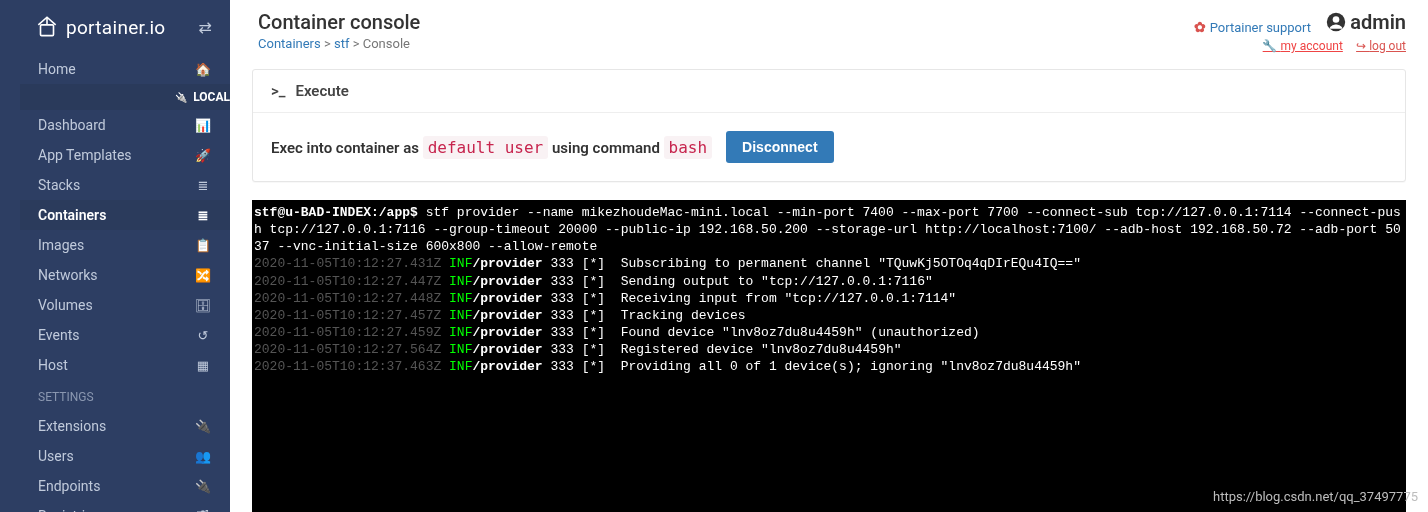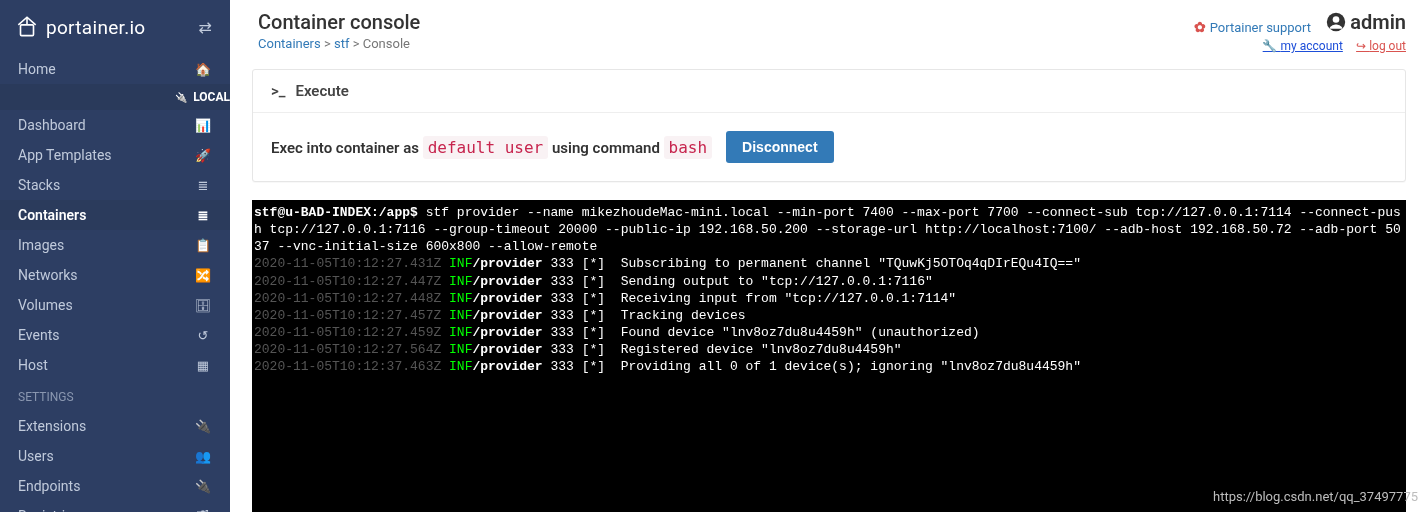--- a/index.html
+++ b/index.html
@@ -1,18 +1,18 @@
 <!DOCTYPE html>
 <html><head>
 <meta charset="utf-8">
 <style>
 * { margin: 0; padding: 0; box-sizing: border-box; }
 body { font-family: -apple-system, BlinkMacSystemFont, "Segoe UI", Roboto, sans-serif; font-size: 14px; color: #333; background: #fff; width: 1428px; height: 512px; overflow: hidden; position: relative; }
 .app { display: flex; height: 100%; }
-.sidebar { width: 230px; background: #2d3e63; color: #c0cadb; flex-shrink: 0; display: flex; flex-direction: column; }
+.sidebar { width: 230px; background: #2d3e63; color: #c0cadb; flex-shrink: 0; display: flex; flex-direction: column; padding-left: 20px; }
 .logo-row { display: flex; align-items: center; justify-content: space-between; padding: 14px 18px 14px 14px; }
 .logo { display: flex; align-items: center; font-size: 19px; font-weight: 400; color: #fff; letter-spacing: 0.3px; }
 .logo svg { margin-right: 6px; }
 .toggle { color: #c0cadb; cursor: pointer; font-size: 16px; }
 .nav { list-style: none; }
 .nav li { display: flex; align-items: center; justify-content: space-between; padding: 7px 18px; cursor: pointer; color: #c0cadb; font-size: 14px; }
 .nav li.active { background: #2b3b5c; color: #fff; font-weight: 600; }
 .nav li.section-label { justify-content: flex-end; background: #2a3a5b; font-weight: 700; font-size: 12px; color: #fff; cursor: default; padding: 6px 0; }
 .nav li.settings-header { color: #8a97b0; font-size: 12px; cursor: default; padding-top: 10px; }
 .nav .nav-icon { width: 18px; text-align: center; font-size: 13px; }
@@ -22,21 +22,21 @@
 .page-title { font-size: 20px; font-weight: 500; color: #333; }
 .breadcrumb { font-size: 13px; color: #777; margin-top: 2px; }
 .breadcrumb a { color: #337ab7; text-decoration: none; }
 .header-right { text-align: right; font-size: 13px; }
 .support { color: #337ab7; text-decoration: none; display: inline-flex; align-items: center; gap: 4px; }
 .support .life { color: #d9534f; font-weight: bold; font-size: 14px; }
 .user-badge { display: inline-flex; align-items: center; gap: 4px; margin-left: 12px; font-size: 20px; font-weight: 600; color: #333; }
 .user-badge svg { width: 20px; height: 20px; }
 .sublinks { margin-top: 3px; }
 .sublinks a { text-decoration: underline; margin-left: 10px; font-size: 12px; }
-.sublinks .acct { color: #1d4ed8; }
+.sublinks .acct { color: #ef4444; }
 .sublinks .logout { color: #d9534f; }
 .content { padding: 10px 22px 0 22px; display: flex; flex-direction: column; min-height: 0; flex: 1; }
 .panel { background: #fff; border: 1px solid #e6e6e6; border-radius: 3px; box-shadow: 0 1px 1px rgba(0,0,0,0.03); margin-bottom: 18px; }
 .panel-header { padding: 12px 18px; font-weight: 600; font-size: 15px; color: #444; display: flex; align-items: center; gap: 10px; border-bottom: 1px solid #eee; }
 .panel-body { padding: 18px; display: flex; align-items: center; gap: 14px; font-size: 15px; font-weight: 600; color: #333; }
 .code-chip { font-family: Menlo, Consolas, monospace; font-size: 16px; font-weight: 500; color: #c7254e; background: #f9f2f4; padding: 2px 5px; border-radius: 3px; }
 .btn { background: #337ab7; color: #fff; border: none; border-radius: 3px; padding: 8px 16px; font-size: 14px; font-weight: 600; cursor: pointer; }
 .terminal { background: #000; color: #fff; font-family: Menlo, Consolas, "Courier New", monospace; font-size: 13px; line-height: 1.32; padding: 4px 2px; white-space: pre-wrap; word-break: break-all; flex: 1; overflow: hidden; }
 .t-ts { color: #555; }
 .t-inf { color: #0f0; }

